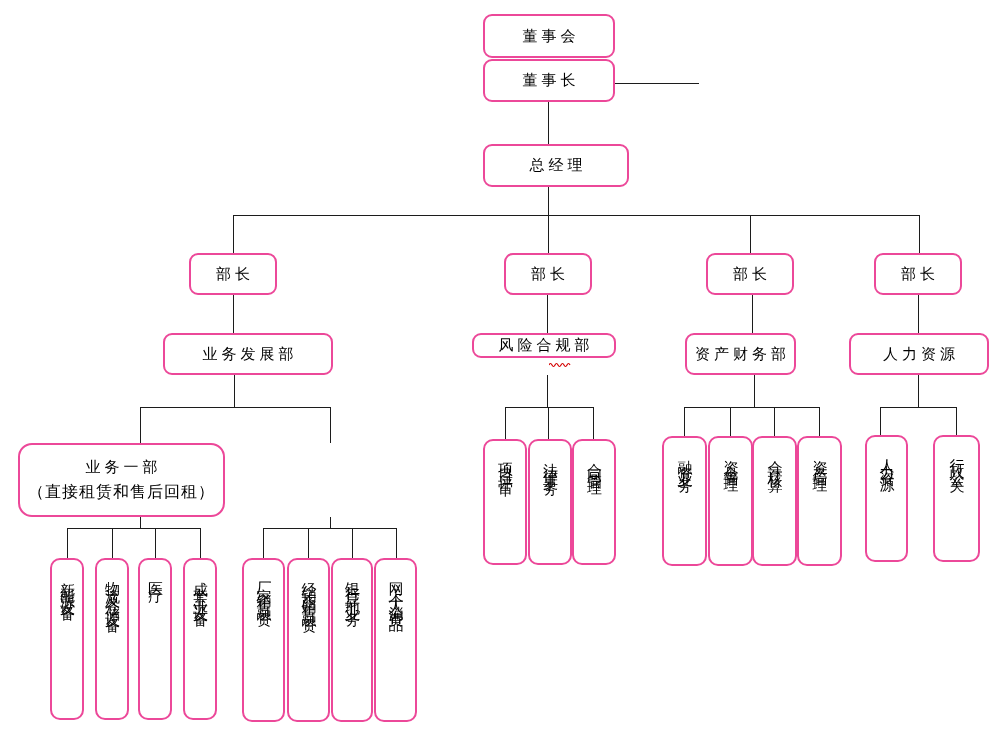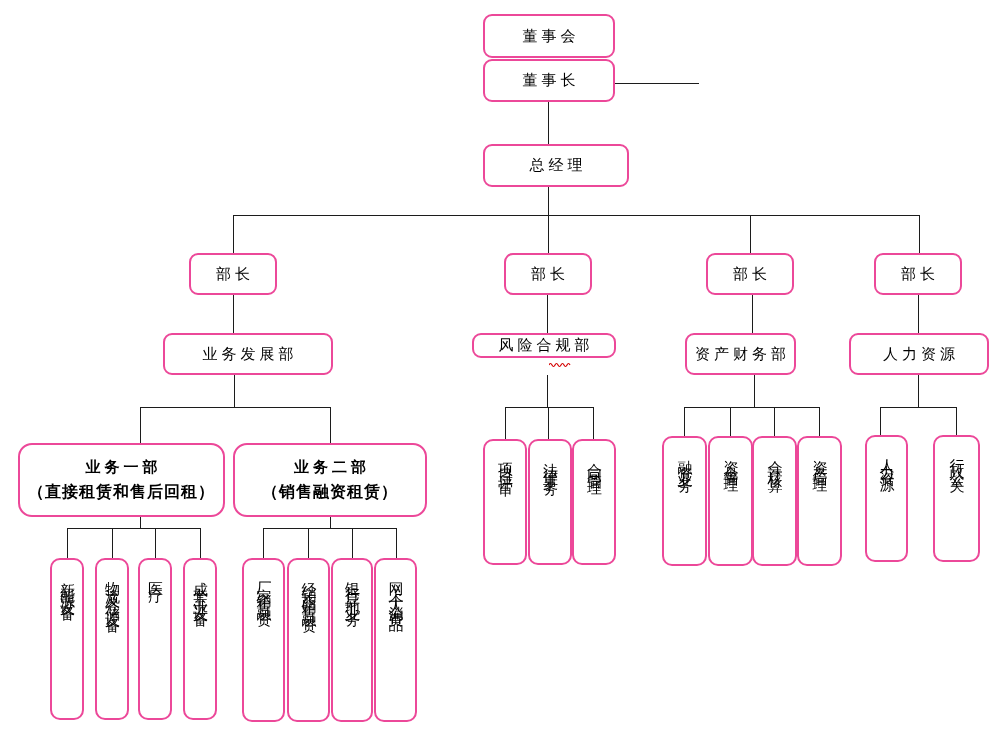--- a/index.html
+++ b/index.html
@@ -21,21 +21,21 @@
   .hnode .lbl{padding-left:4px;}
   .vnode{
     border-radius:10px;display:flex;justify-content:center;align-items:flex-start;
   }
   .vnode .lbl{
     display:inline-block;writing-mode:vertical-lr;text-orientation:upright;
     font-size:15px;letter-spacing:6px;padding-top:10px;line-height:1;
   }
   .biznode{
     border-radius:14px;display:flex;flex-direction:column;align-items:center;
-    justify-content:center;gap:5px;font-weight:bold;
+    justify-content:center;gap:5px;
   }
   .biznode .t{font-size:15px;letter-spacing:4px;padding-left:4px;white-space:nowrap;}
   .biznode .s{font-size:16px;letter-spacing:1px;white-space:nowrap;}
   .squiggle{position:absolute;z-index:2;}
 </style>
 </head>
 <body>
 
 <div class="stage">
 
@@ -133,24 +133,20 @@
   </div>
 
   <svg class="squiggle" style="left:549px;top:362px" width="22" height="6">
     <path d="M0,3 Q1.5,0 3,3 T6,3 T9,3 T12,3 T15,3 T18,3 T21,3" fill="none" stroke="#d40000" stroke-width="1.2"></path>
   </svg>
 
   <div class="biznode" style="left:18px;top:443px;width:207px;height:74px">
     <div class="t">业务一部</div>
     <div class="s">（直接租赁和售后回租）</div>
   </div>
-  <div class="biznode" style="left:233px;top:443px;width:194px;height:74px">
-    <div class="t">业务二部</div>
-    <div class="s">（销售融资租赁）</div>
-  </div>
 
   <div class="vnode" style="left:50px;top:558px;width:34px;height:162px">
     <span class="lbl">新能源设备</span>
   </div>
   <div class="vnode" style="left:95px;top:558px;width:34px;height:162px">
     <span class="lbl">物流及仓储设备</span>
   </div>
   <div class="vnode" style="left:138px;top:558px;width:34px;height:162px">
     <span class="lbl">医疗</span>
   </div>

